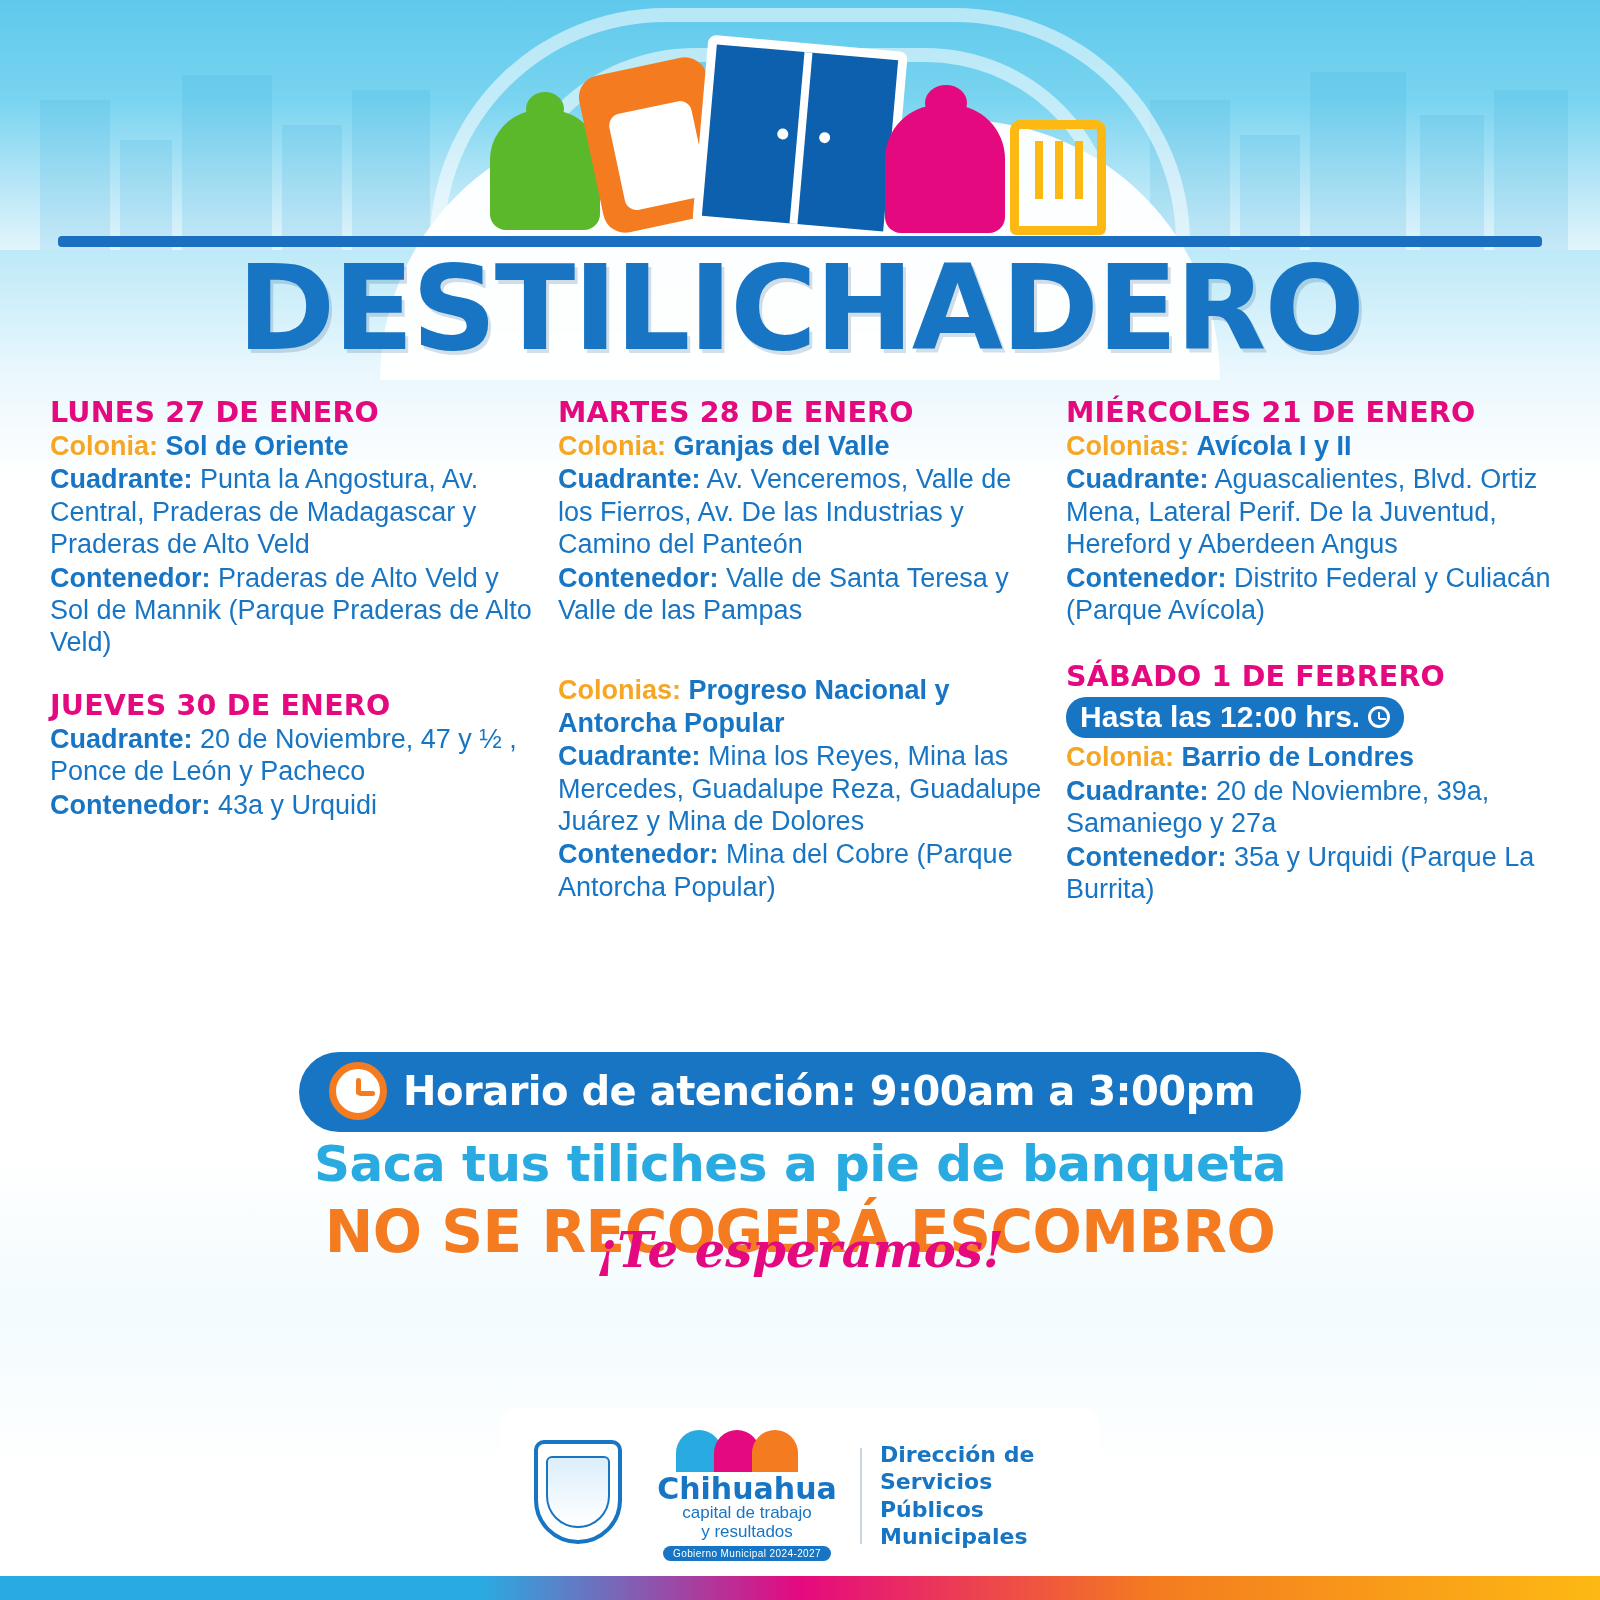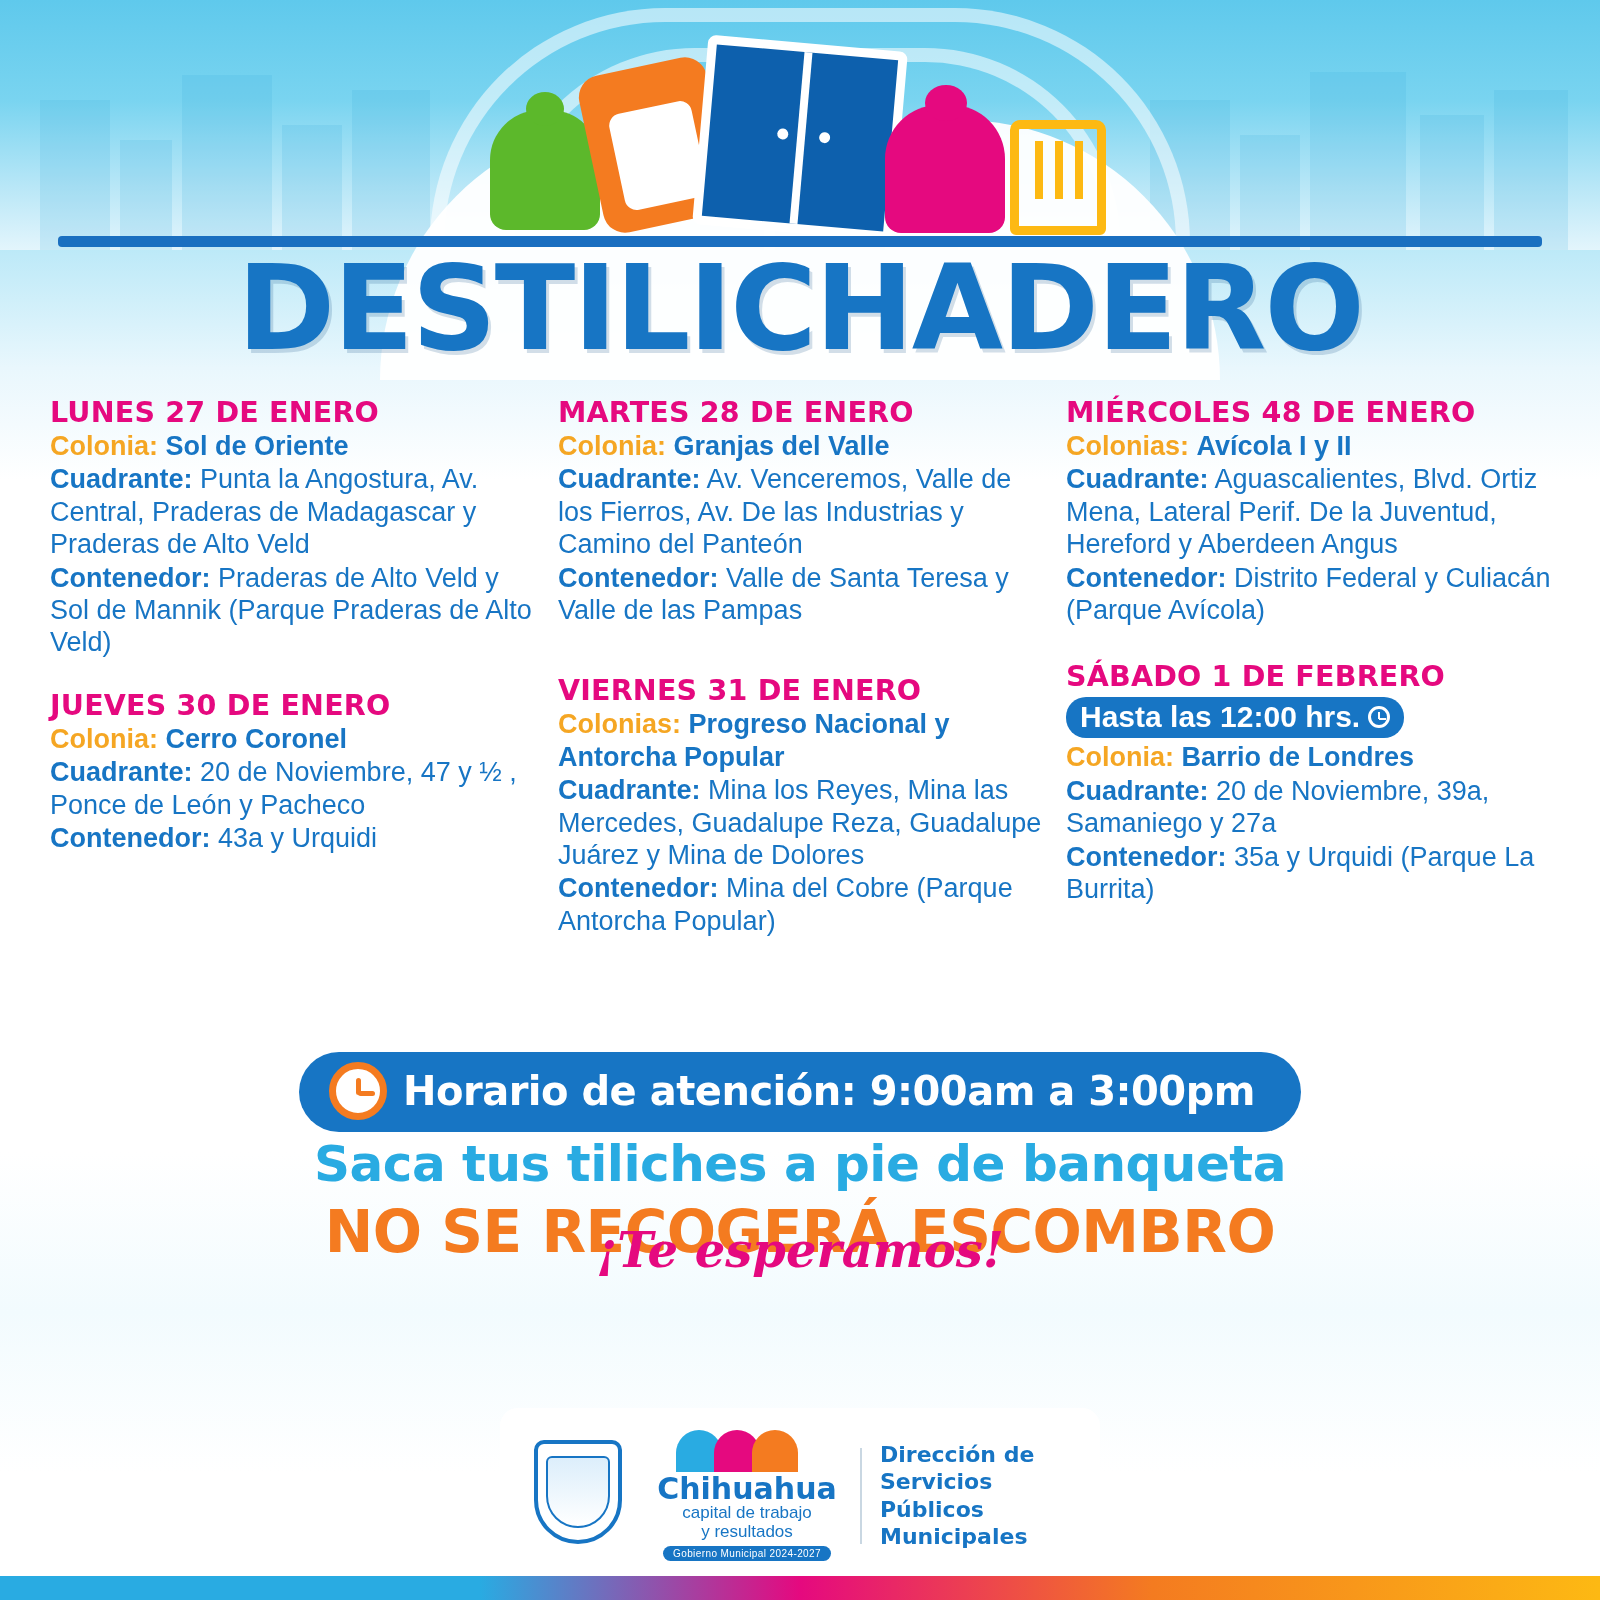--- a/index.html
+++ b/index.html
@@ -306,24 +306,20 @@
         </div>
         <div class="line">
           <span class="lbl-blue">Contenedor:</span>
           <span>Praderas de Alto Veld y Sol de Mannik (Parque Praderas de Alto Veld)</span>
         </div>
       </div>
 
       <div class="block" style="margin-top:30px;">
         <div class="day">JUEVES 30 DE ENERO</div>
         <div class="line">
-          <span class="lbl-orange">Colonia:</span>
-          <span class="val-bold">Cerro Coronel</span>
-        </div>
-        <div class="line">
           <span class="lbl-blue">Cuadrante:</span>
           <span>20 de Noviembre, 47 y ½ , Ponce de León y Pacheco</span>
         </div>
         <div class="line">
           <span class="lbl-blue">Contenedor:</span>
           <span>43a y Urquidi</span>
         </div>
       </div>
 
     </div>
@@ -340,41 +336,40 @@
           <span class="lbl-blue">Cuadrante:</span>
           <span>Av. Venceremos, Valle de los Fierros, Av. De las Industrias y Camino del Panteón</span>
         </div>
         <div class="line">
           <span class="lbl-blue">Contenedor:</span>
           <span>Valle de Santa Teresa y Valle de las Pampas</span>
         </div>
       </div>
 
       <div class="block" style="margin-top:48px;">
-        <div class="day">VIERNES 31 DE ENERO</div>
         <div class="line">
           <span class="lbl-orange">Colonias:</span>
           <span class="val-bold">Progreso Nacional y Antorcha Popular</span>
         </div>
         <div class="line">
           <span class="lbl-blue">Cuadrante:</span>
           <span>Mina los Reyes, Mina las Mercedes, Guadalupe Reza, Guadalupe Juárez y Mina de Dolores</span>
         </div>
         <div class="line">
           <span class="lbl-blue">Contenedor:</span>
           <span>Mina del Cobre (Parque Antorcha Popular)</span>
         </div>
       </div>
 
     </div>
 
     <div class="col">
 
       <div class="block">
-        <div class="day">MIÉRCOLES 48 DE ENERO</div>
+        <div class="day">MIÉRCOLES 21 DE ENERO</div>
         <div class="line">
           <span class="lbl-orange">Colonias:</span>
           <span class="val-bold">Avícola I y II</span>
         </div>
         <div class="line">
           <span class="lbl-blue">Cuadrante:</span>
           <span>Aguascalientes, Blvd. Ortiz Mena, Lateral Perif. De la Juventud, Hereford y Aberdeen Angus</span>
         </div>
         <div class="line">
           <span class="lbl-blue">Contenedor:</span>

